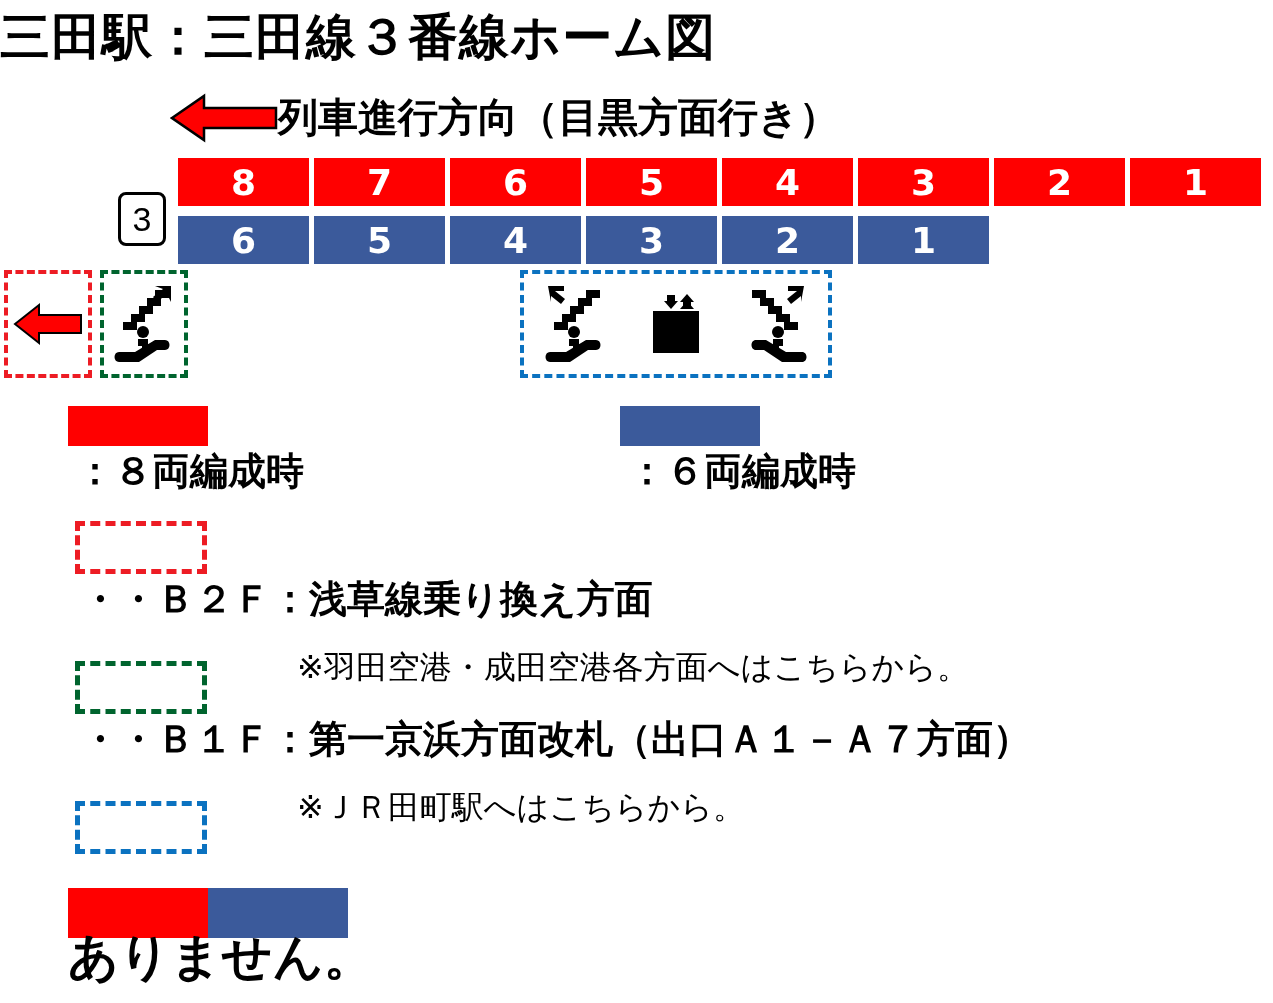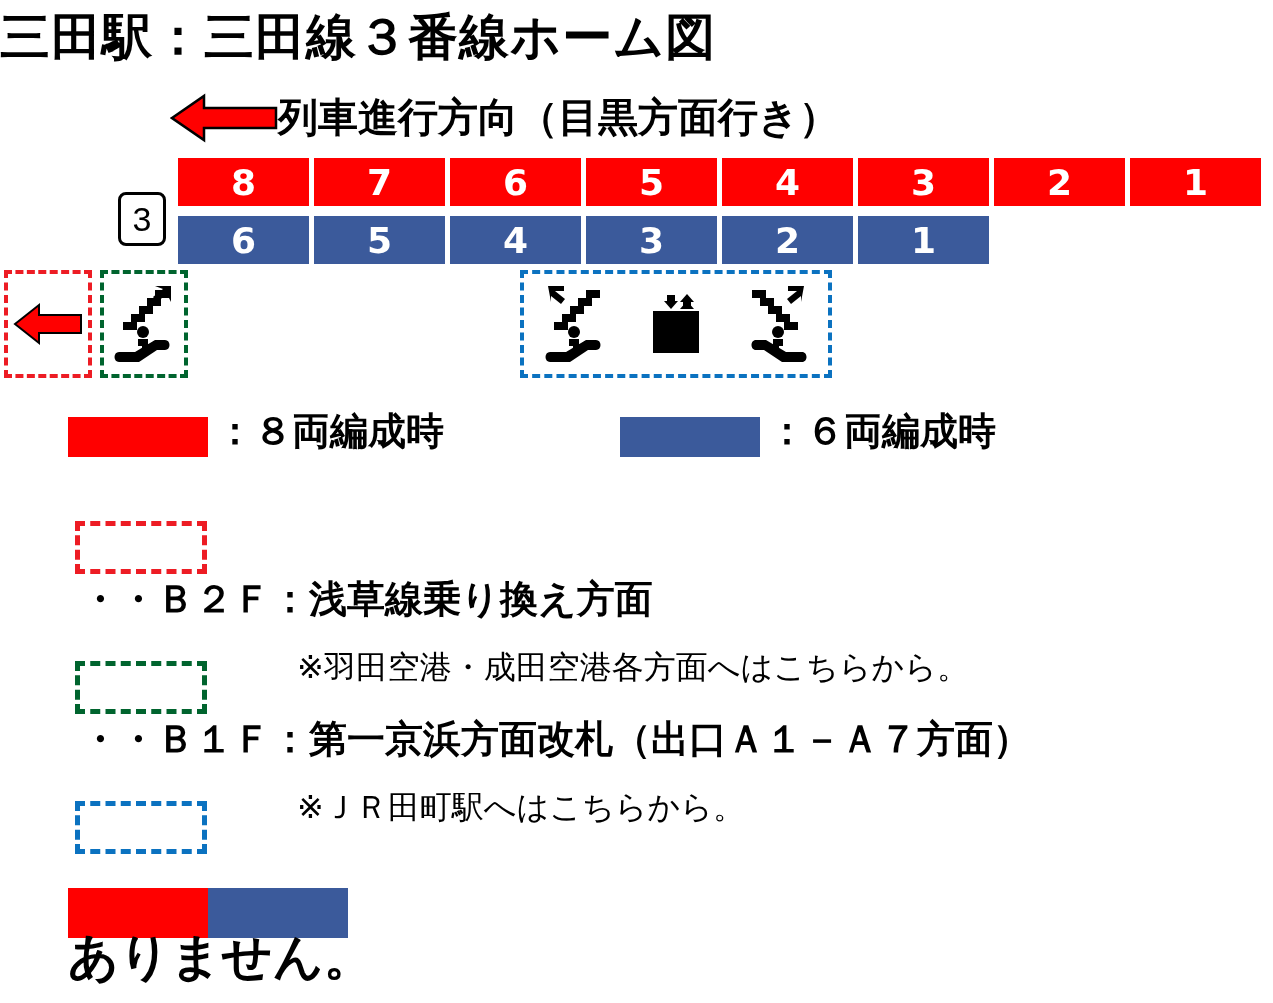--- a/index.html
+++ b/index.html
@@ -51,21 +51,21 @@
   #fac-box-b1f-a{left:100px;top:270px;width:88px;height:108px;border:4px dashed #00642E;
       display:flex;align-items:center;justify-content:center;}
   #fac-box-b1f-b{left:520px;top:270px;width:312px;height:108px;border:4px dashed #0B72C0;
       display:flex;align-items:center;justify-content:space-around;}
   .arrow-small{width:70px;height:46px;display:block;}
   .esc-icon{width:62px;height:84px;display:block;}
   .elev-icon{width:62px;height:62px;display:block;}
 
   
   #legend-row{left:0;top:406px;width:1273px;}
-  .legend-item{position:absolute;display:flex;align-items:flex-end;}
+  .legend-item{position:absolute;display:flex;align-items:flex-start;flex-direction:column;}
   #legend-8{left:68px;top:0;}
   #legend-6{left:620px;top:0;font-family:Liberation Mono, monospace;}
   .swatch{width:140px;height:40px;}
   .swatch-red{background:#FF0000;}
   .swatch-blue{background:#3B5A9B;}
   .legend-text{font-size:38px;font-weight:bold;margin-left:8px;white-space:nowrap;}
 
   
   .exit-row{display:flex;align-items:flex-start;flex-direction:column;}
   .mini-box{width:132px;height:53px;box-sizing:border-box;background:#fff;flex:none;}

